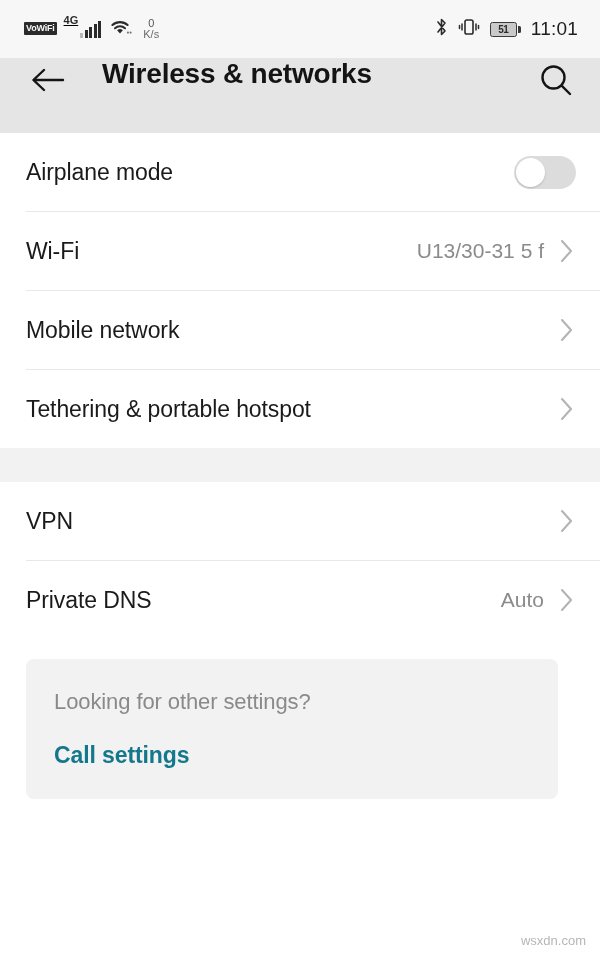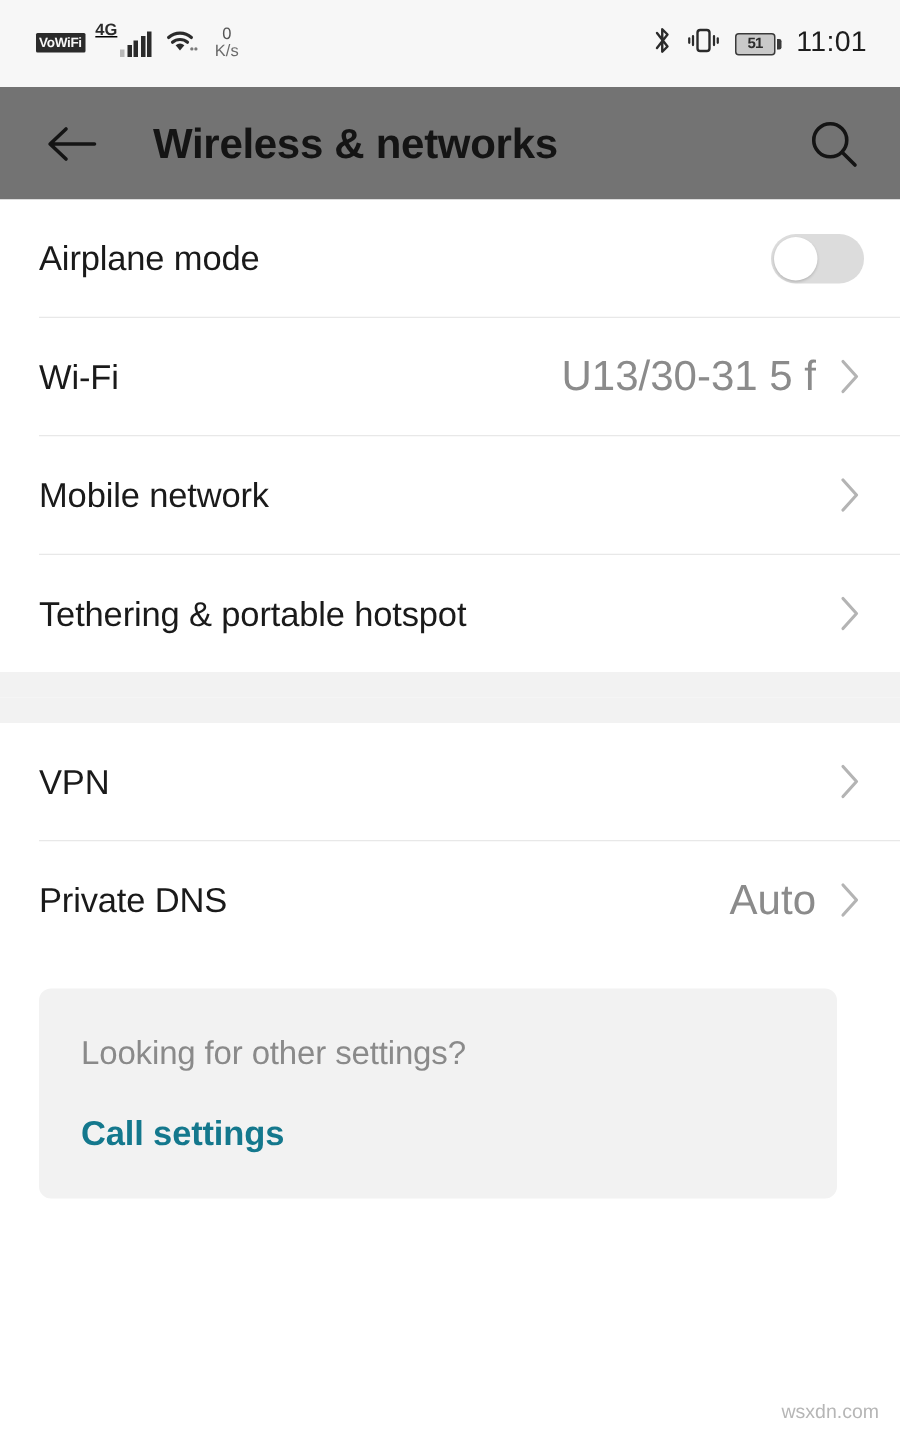--- a/index.html
+++ b/index.html
@@ -94,23 +94,22 @@
   .battery .lvl { font-size: 10px; color: #2b2b2b; font-weight: bold; letter-spacing:-0.5px; }
   .battery .tip {
     width: 3px; height: 7px; background: #3a3a3a;
     border-radius: 0 1.5px 1.5px 0; margin-left: 1px;
   }
   .clock { font-size: 19px; color: #1d1d1d; letter-spacing: 0.2px; }
 
   
   .appbar {
     height: 75px;
-    background: #737373;
-    display: flex;
-    align-items: center;
+    background: #e5e5e5;
+    display: flex;
     padding: 0 22px 0 26px;
     position: relative;
   }
   .appbar .title {
     font-size: 28px;
     font-weight: bold;
     color: #141414;
     margin-left: 32px;
     letter-spacing: -0.2px;
   }
@@ -132,21 +131,21 @@
     padding: 0 22px 0 26px;
     background: #ffffff;
   }
   .row .label {
     font-size: 23px;
     color: #1a1a1a;
     letter-spacing: -0.1px;
   }
   .row .rspace { flex: 1; }
   .row .value {
-    font-size: 28px;
+    font-size: 21px;
     color: #8b8b8b;
     margin-right: 12px;
     white-space: nowrap;
   }
   .chev { width: 22px; display:flex; align-items:center; justify-content:center; }
 
   .divider {
     height: 1px;
     background: #e8e8e8;
     margin-left: 26px;

